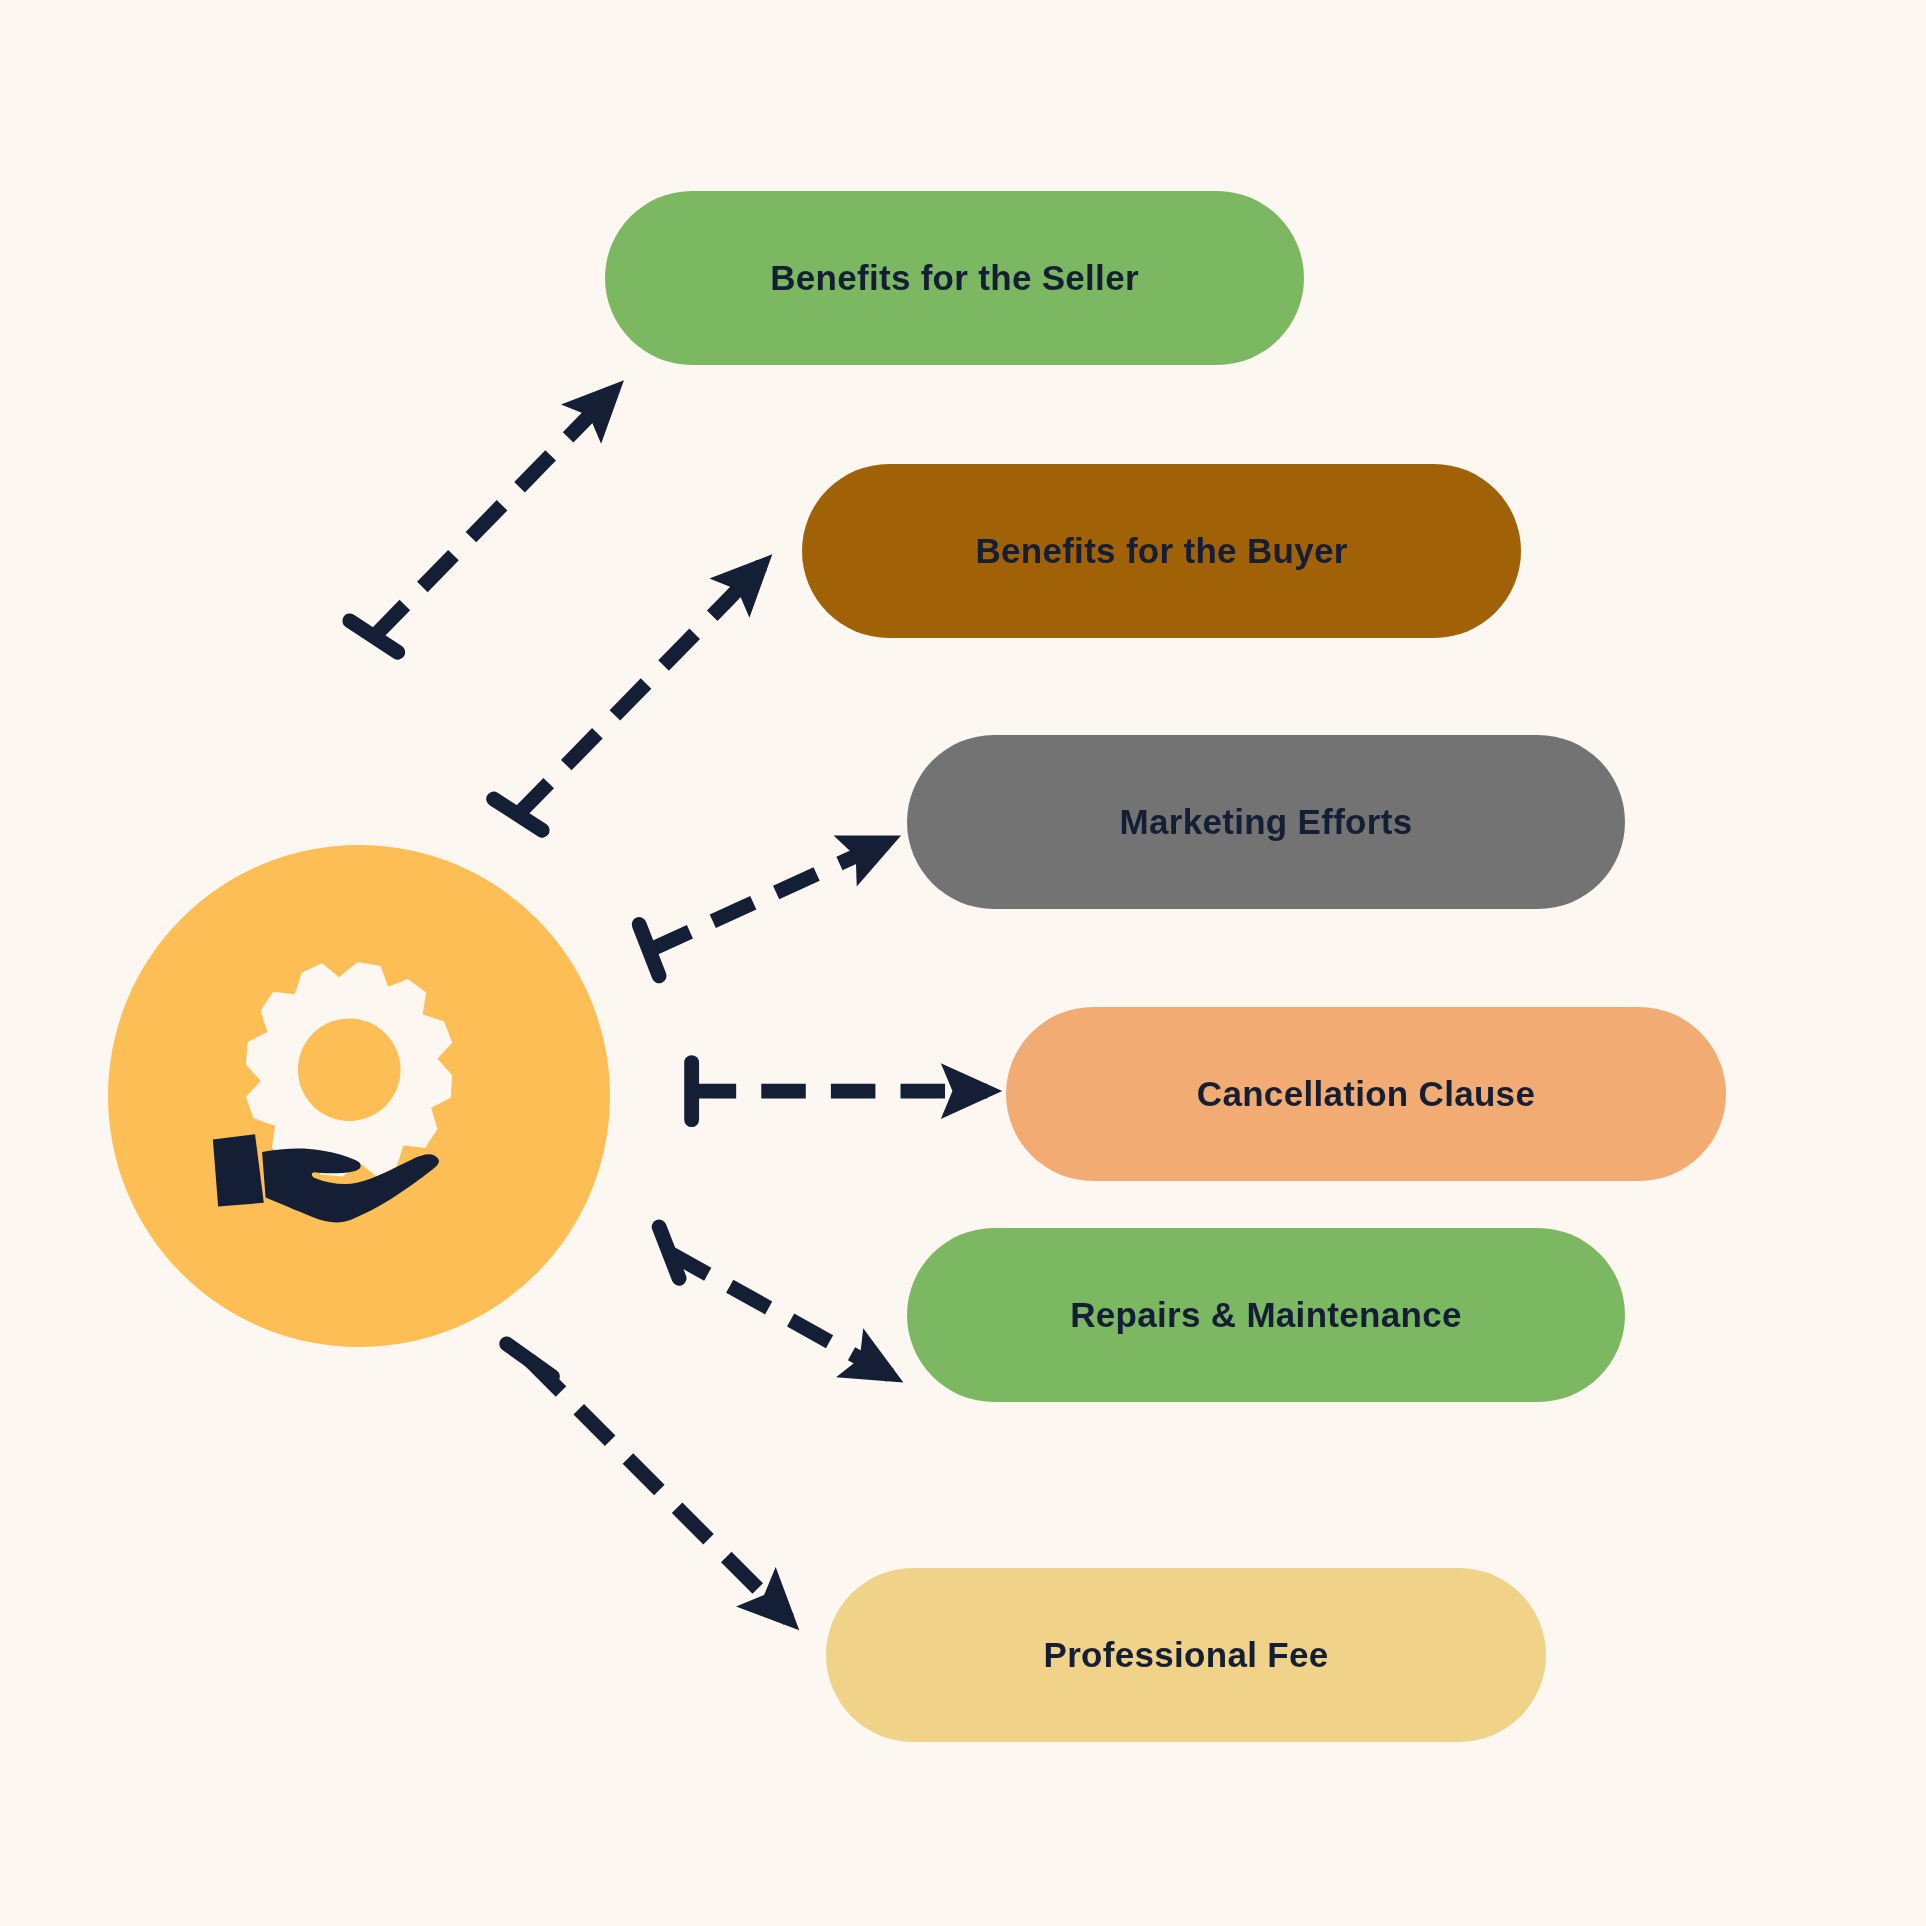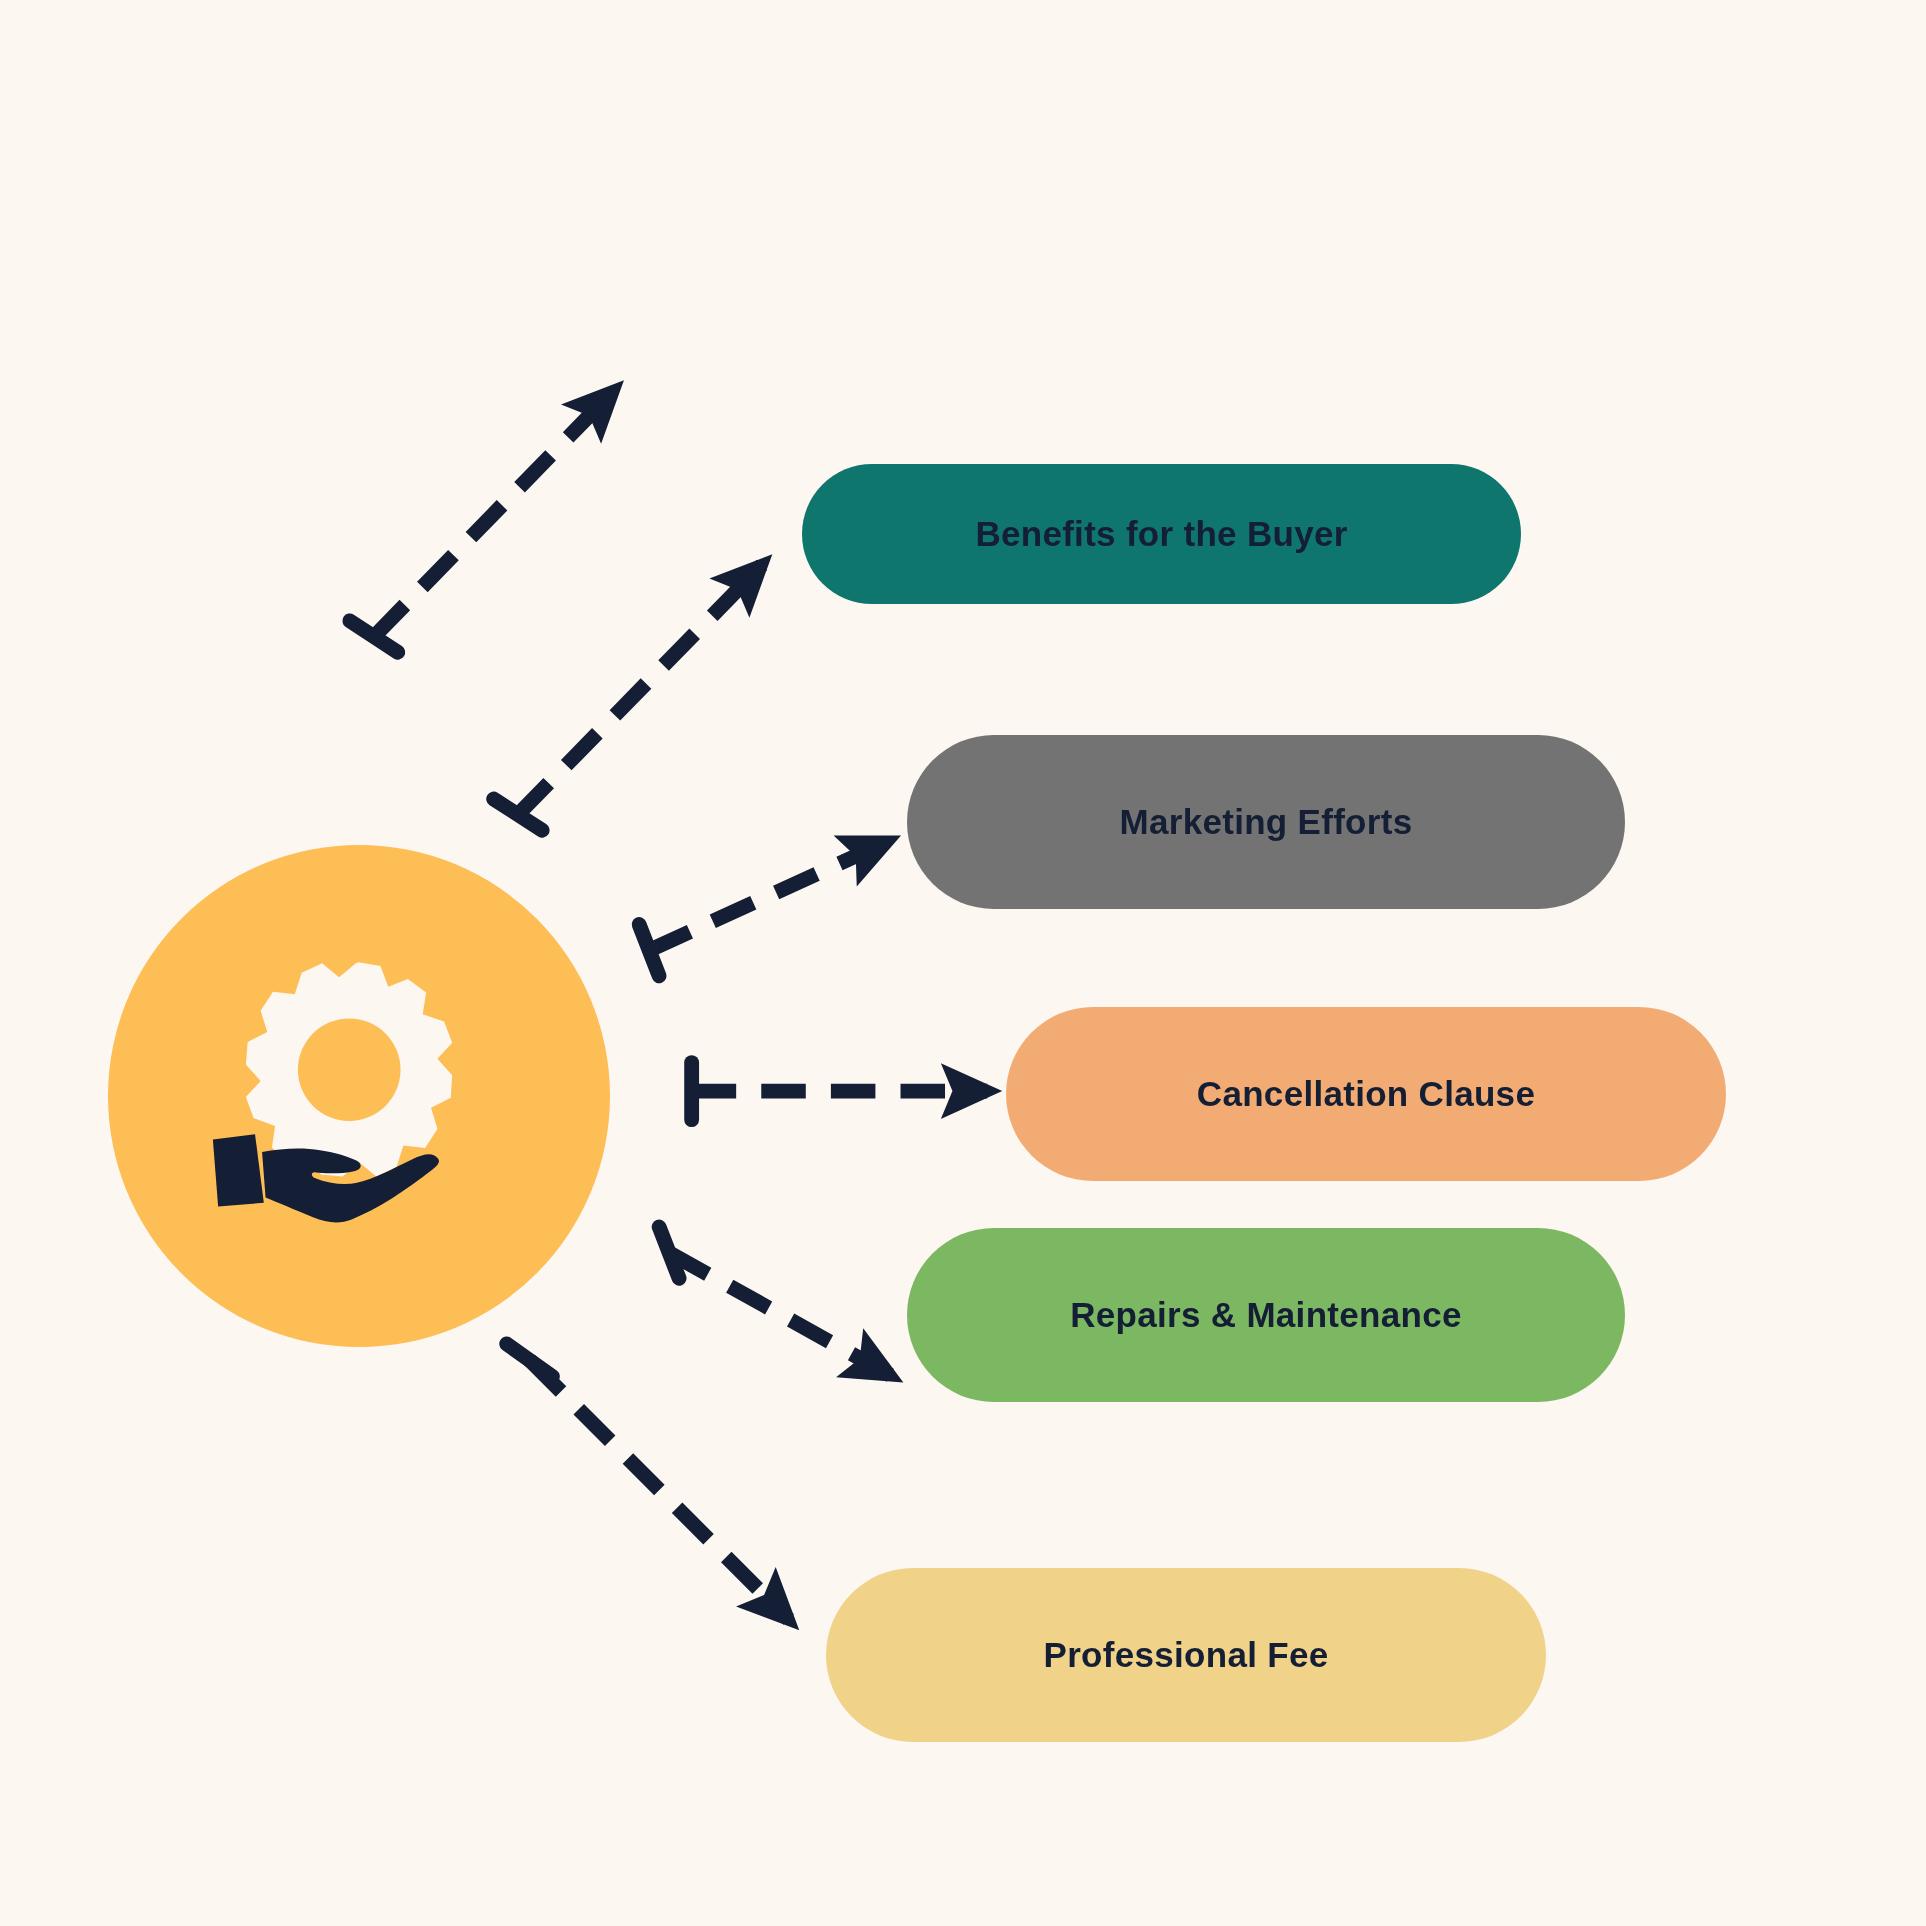--- a/index.html
+++ b/index.html
@@ -153,22 +153,25 @@
         C 54.5 73.6 60.0 70.6 65.0 68.2
         C 68.5 66.6 71.0 66.0 72.5 67.8
         C 73.3 68.7 72.7 69.7 71.0 71.0
         C 63.0 77.2 55.5 82.2 48.0 85.2
         C 44.5 86.6 41.0 86.2 37.0 84.6
         C 32.0 82.6 27.0 80.4 23.5 79.0
         Z"></path>
     </svg>
   </div>
 
+  <div class="pill" id="pill-0" style="left: 605px; top: 191px; width: 699px; height: 174px; background: rgb(123, 184, 97);">
+    <span class="pill-label" style="color: rgb(20, 30, 52);">Benefits for the Seller</span>
+  </div>
 
-  <div class="pill" id="pill-1" style="left: 802px; top: 464px; width: 719px; height: 140px; background: #0f766e;">
+  <div class="pill" id="pill-1" style="left: 802px; top: 464px; width: 719px; height: 174px; background: #a16207;">
     <span class="pill-label" style="color: rgb(20, 30, 52);">Benefits for the Buyer</span>
   </div>
 
   <div class="pill" id="pill-2" style="left: 907px; top: 735px; width: 718px; height: 174px; background: #737373;">
     <span class="pill-label" style="color: rgb(20, 30, 52);">Marketing Efforts</span>
   </div>
 
   <div class="pill" id="pill-3" style="left: 1006px; top: 1007px; width: 720px; height: 174px; background: rgb(242, 172, 115);">
     <span class="pill-label" style="color: rgb(20, 30, 52);">Cancellation Clause</span>
   </div>

